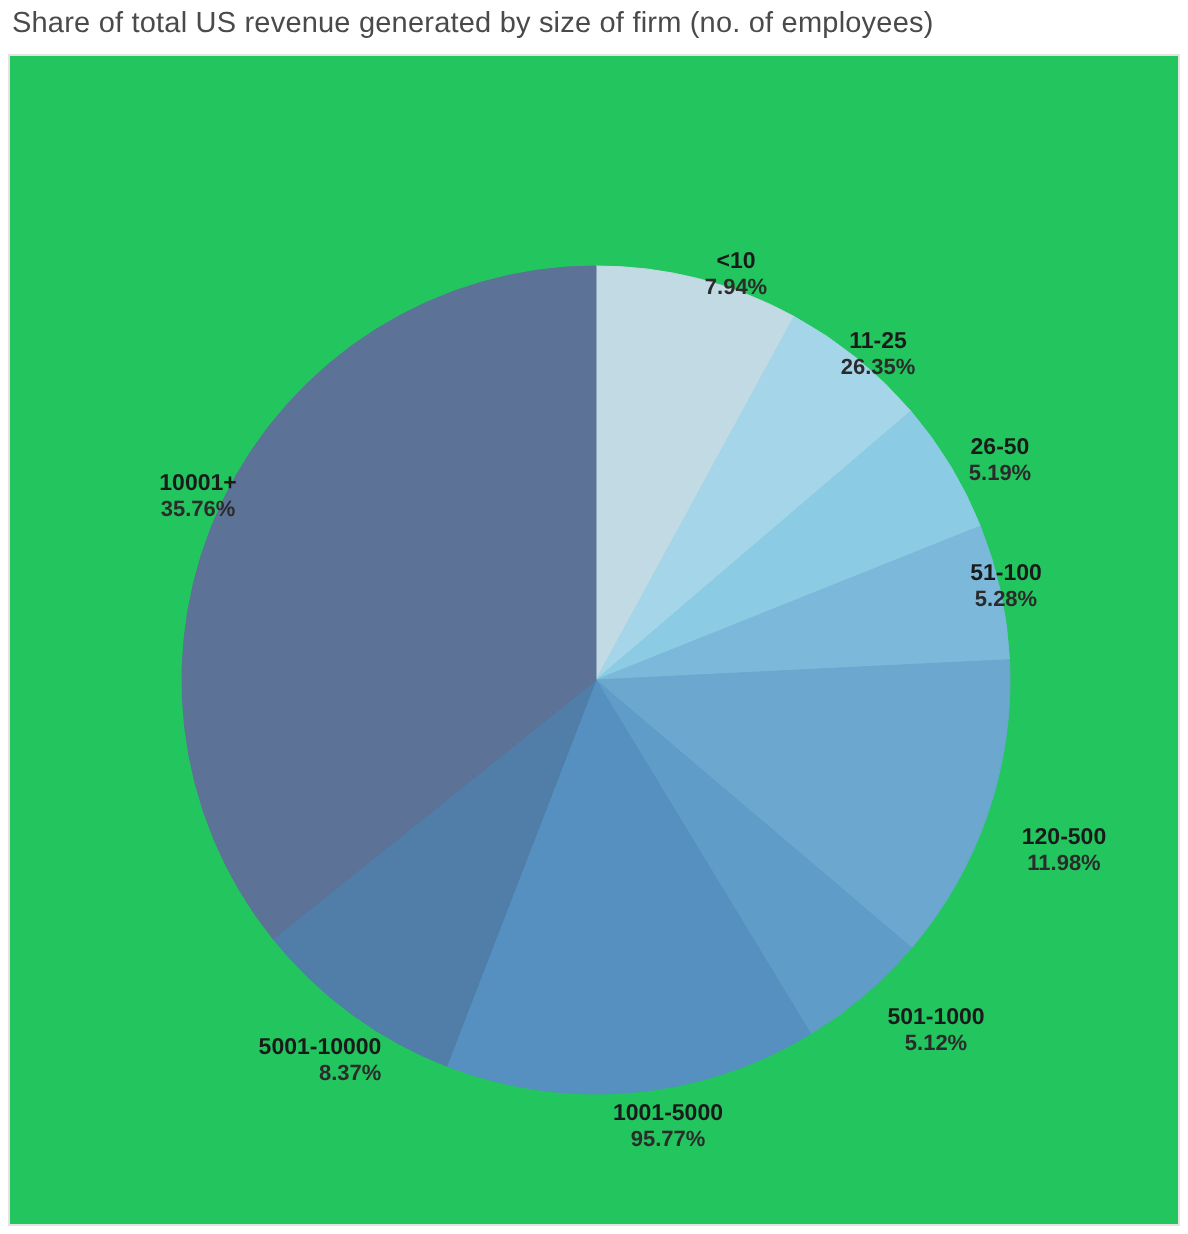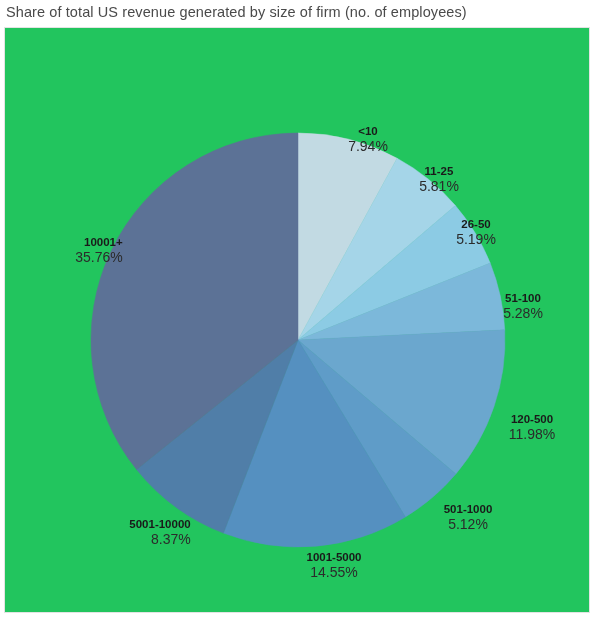--- a/index.html
+++ b/index.html
@@ -54,22 +54,22 @@
     pointer-events: none;
   }
   .slice-label .lbl-name {
     display: block;
     font-size: 11.5px;
     font-weight: bold;
     color: #1a1a1a;
   }
   .slice-label .lbl-pct {
     display: block;
-    font-size: 14px;
-    font-weight: normal;
+    font-size: 11px;
+    font-weight: bold;
     color: #2b2b2b;
   }
 </style>
 </head>
 <body>
 
 <div id="chart-card">
 
   <div id="chart-title">Share of total US revenue generated by size of firm (no. of employees)</div>
 
@@ -87,46 +87,46 @@
           <path d="M 293 312 L 131.53 441.53 A 207 207 0 0 1 293.00 105.00 Z" fill="#5c7296" stroke="#5c7296" stroke-width="0.5"></path>
         </g>
     </svg>
     <div id="label-layer">
         <div class="slice-label" style="left: 363px; top: 96px; transform: translate(-50%, 0px);">
           <span class="lbl-name">&lt;10</span>
           <span class="lbl-pct">7.94%</span>
         </div>
         <div class="slice-label" style="left: 434px; top: 136px; transform: translate(-50%, 0px);">
           <span class="lbl-name">11-25</span>
-          <span class="lbl-pct">5.81%</span>
+          <span class="lbl-pct">26.35%</span>
         </div>
-        <div class="slice-label" style="left: 471px; top: 189px; transform: translate(-50%, 0px);">
+        <div class="slice-label" style="left: 495px; top: 189px; transform: translate(-50%, 0px);">
           <span class="lbl-name">26-50</span>
           <span class="lbl-pct">5.19%</span>
         </div>
-        <div class="slice-label" style="left: 518px; top: 252px; transform: translate(-50%, 0px); margin-top: 11px;">
+        <div class="slice-label" style="left: 498px; top: 252px; transform: translate(-50%, 0px);">
           <span class="lbl-name">51-100</span>
           <span class="lbl-pct">5.28%</span>
         </div>
         <div class="slice-label" style="left: 527px; top: 384px; transform: translate(-50%, 0px);">
           <span class="lbl-name">120-500</span>
           <span class="lbl-pct">11.98%</span>
         </div>
         <div class="slice-label" style="left: 463px; top: 474px; transform: translate(-50%, 0px); text-align: center;">
           <span class="lbl-name">501-1000</span>
           <span class="lbl-pct">5.12%</span>
         </div>
         <div class="slice-label" style="left: 329px; top: 522px; transform: translate(-50%, 0px);">
           <span class="lbl-name">1001-5000</span>
-          <span class="lbl-pct">14.55%</span>
+          <span class="lbl-pct">95.77%</span>
         </div>
         <div class="slice-label" style="left: 155px; top: 489px; transform: translate(-50%, 0px); text-align: right;">
           <span class="lbl-name">5001-10000</span>
           <span class="lbl-pct">8.37%</span>
         </div>
-        <div class="slice-label" style="left: 94px; top: 207px; transform: translate(-50%, 0px); text-align: right;">
+        <div class="slice-label" style="left: 94px; top: 207px; transform: translate(-50%, 0px);">
           <span class="lbl-name">10001+</span>
           <span class="lbl-pct">35.76%</span>
         </div>
       </div>
   </div>
 
 </div>
 
 </body></html>

